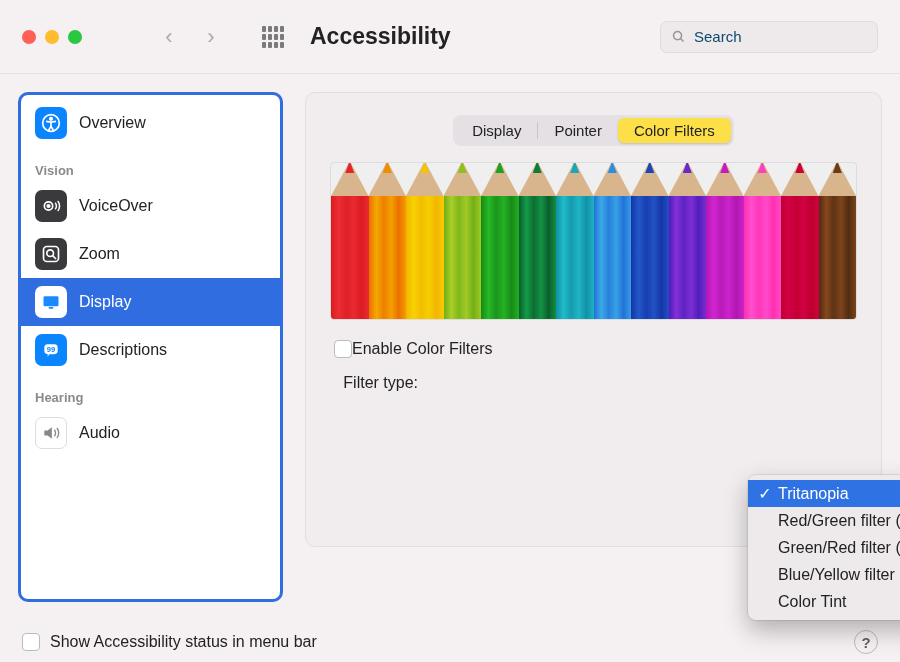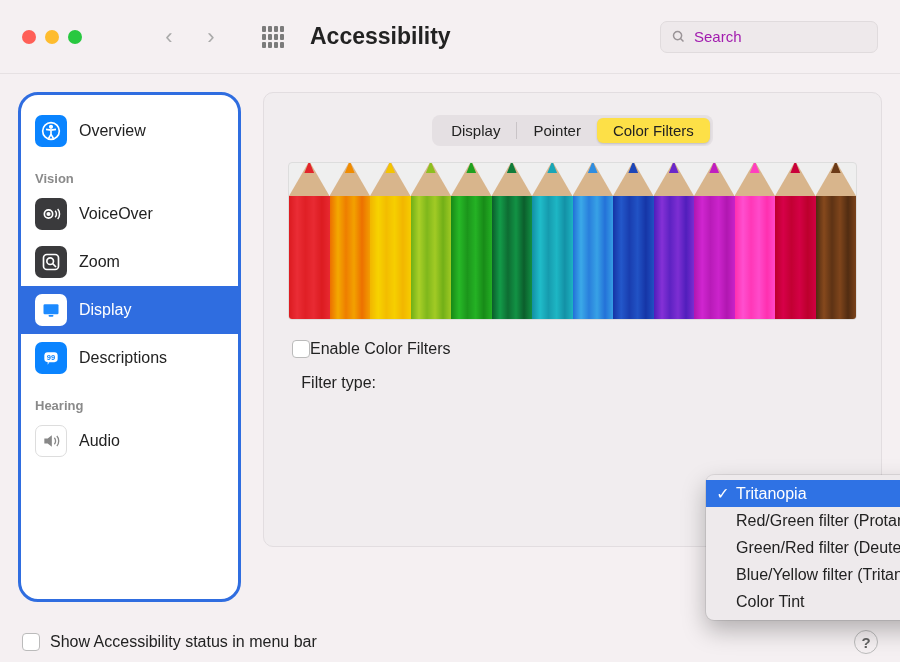--- a/index.html
+++ b/index.html
@@ -10,29 +10,29 @@
   .toolbar { height: 74px; display:flex; align-items:center; padding: 0 22px; border-bottom:1px solid #e6e1e3; gap: 14px; }
   .traffic { display:flex; gap:9px; }
   .dot { width:14px; height:14px; border-radius:50%; }
   .dot.red { background:#ff5f57; } .dot.yellow { background:#febc2e; } .dot.green { background:#28c840; }
   .nav-arrows { display:flex; gap:24px; margin-left: 64px; }
   .chev { font-size:22px; color:#aaa; user-select:none; width:18px; text-align:center; }
   .grid-icon { width:22px; height:22px; display:grid; grid-template-columns:repeat(4,1fr); grid-template-rows:repeat(3,1fr); gap:2px; margin-left:28px; }
   .grid-icon span { background:#7b7b7b; border-radius:1px; }
   .title { font-size:23px; font-weight:600; margin-left:12px; }
   .spacer { flex:1; }
-  .search { display:flex; align-items:center; background:#eee9eb; border:1px solid #e0dbdd; border-radius:7px; height:32px; width:218px; padding:0 10px; gap:8px; color:#a21caf; }
+  .search { display:flex; align-items:center; background:#eee9eb; border:1px solid #e0dbdd; border-radius:7px; height:32px; width:218px; padding:0 10px; gap:8px; color:#0c4a6e; }
   .search svg { width:15px; height:15px; }
   .search .txt { font-size:15px; }
 
   
   .main { display:flex; padding: 18px; gap: 22px; height: calc(100% - 116px); }
 
   
-  .sidebar { width: 223px; height: 100%; background:#fff; border:3px solid #2f6de0; border-radius:20px; position:relative; overflow:hidden; padding-top:12px; }
+  .sidebar { width: 265px; height: 100%; background:#fff; border:3px solid #2f6de0; border-radius:10px; position:relative; overflow:hidden; padding-top:4px; }
   .sb-item { display:flex; align-items:center; gap:12px; padding:8px 14px; font-size:16px; }
   .sb-item.selected { background:#2f6de0; color:#fff; }
   .sb-section { font-size:13px; color:#8a8a8a; font-weight:600; padding:16px 14px 4px; }
   .icn { width:32px; height:32px; border-radius:7px; display:flex; align-items:center; justify-content:center; color:#fff; flex-shrink:0; }
   .icn svg { width:20px; height:20px; }
   .icn.blue { background:#0a84ff; } .icn.dark { background:#3a3a3c; }
   .icn.green { background:#34c759; }
   .icn.white { background:#fff; border:1px solid #ddd; }
   .icn.disp-sel { background:#fff; }
   .icn.bubble { background:#0a84ff; }

